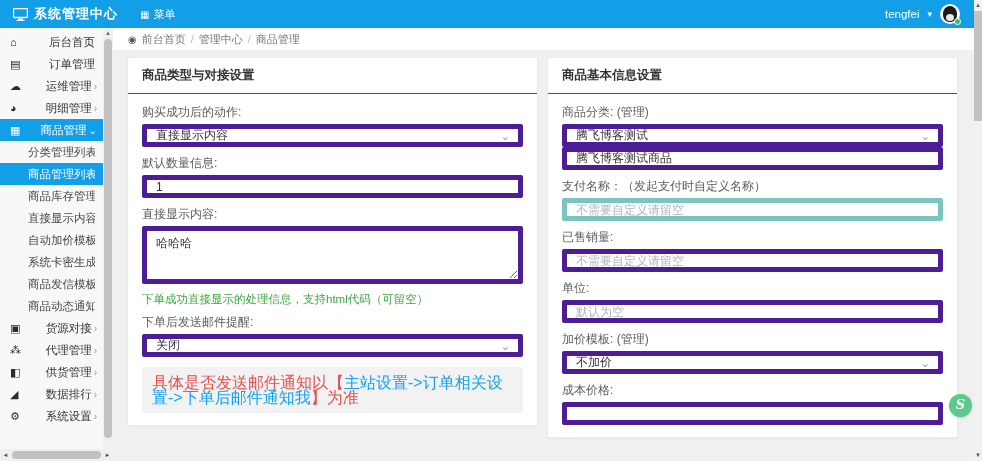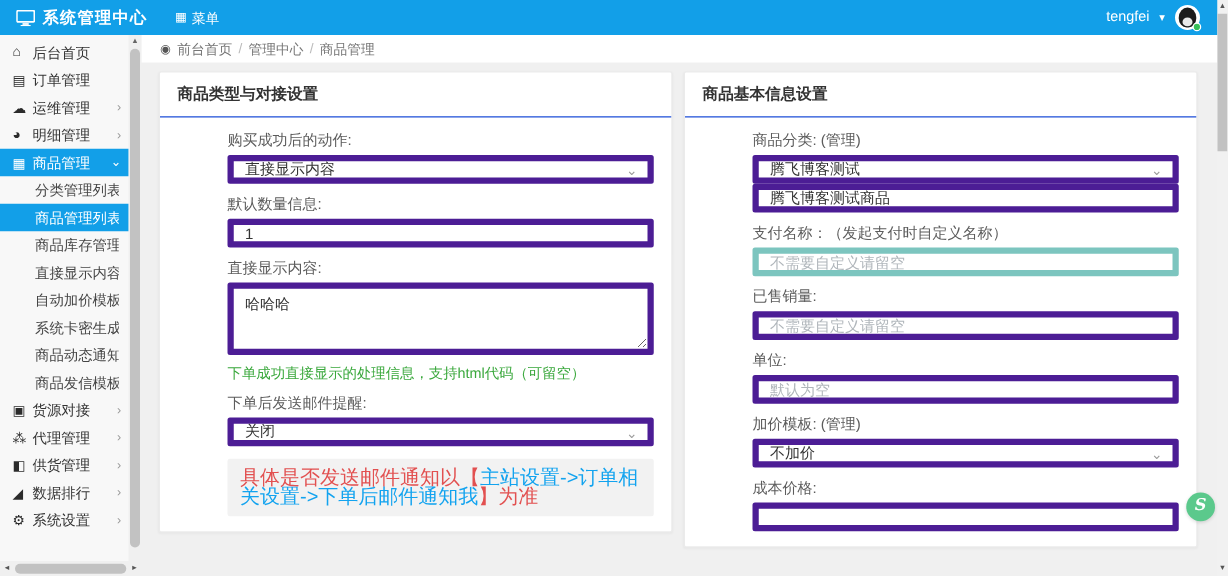--- a/index.html
+++ b/index.html
@@ -17,21 +17,21 @@
   .caret { font-size:9px; }
   .avatar { width:20px; height:20px; border-radius:50%; background:#fff; position:relative; cursor:pointer; overflow:visible; }
   .avatar .penguin { position:absolute; left:3px; top:2px; width:14px; height:16px; border-radius:50% 50% 45% 45%; background:#1b1b1b; }
   .avatar .belly { position:absolute; left:6px; top:10px; width:8px; height:7px; border-radius:50%; background:#e8e8e8; }
   .avatar .status { position:absolute; right:-1px; bottom:-1px; width:7px; height:7px; border-radius:50%; background:#35c05a; border:1px solid #fff; }
 
   
   .sidebar { position:absolute; top:28px; left:0; width:103px; bottom:12px; background:#f8f8f8; overflow:hidden; z-index:20; padding-top:3px; }
   .s-item { height:22px; display:flex; align-items:center; font-size:11.5px; color:#333; cursor:pointer; padding:0 6px 0 10px; white-space:nowrap; }
   .s-item .mi { width:16px; font-size:11px; color:#2b2b2b; flex:0 0 16px; }
-  .s-item .s-label { flex:1; overflow:hidden; }
+  .s-item .s-label { flex:1; overflow:hidden;text-align:right; }
   .s-item .arrow { font-size:10px; color:#9a9a9a; margin-left:2px; }
   .s-item.sub { padding-left:28px; color:#454545; }
   .s-item.active { background:#129fe8; color:#fff; }
   .s-item.active .mi, .s-item.active .arrow { color:#fff; }
 
   
   .side-vscroll { position:absolute; top:28px; left:103px; width:10px; bottom:12px; background:#f0f0f0; z-index:25; }
   .side-vscroll .sb-arrow { height:11px; font-size:6px; color:#666; text-align:center; line-height:11px; }
   .side-vscroll .sb-thumb { position:absolute; top:11px; bottom:11px; left:1px; width:8px; background:#c2c2c2; border-radius:4px; }
   .side-hscroll { position:absolute; left:0; bottom:0; width:113px; height:12px; background:#f0f0f0; z-index:25; display:flex; align-items:center; }
@@ -47,21 +47,21 @@
   
   .content { position:absolute; top:28px; left:113px; width:861px; bottom:0; overflow:hidden; }
   .breadcrumb { height:22px; background:#fff; display:flex; align-items:center; gap:5px; padding-left:15px; font-size:11px; color:#777; }
   .breadcrumb .bc-icon { font-size:10px; color:#555; }
   .breadcrumb .bc-link { cursor:pointer; }
   .breadcrumb .sep { color:#bbb; }
 
   .cards { display:flex; align-items:flex-start; gap:9px; padding:7px 16px 0 14px; }
   .card { flex:1; background:#fff; border:1px solid #ebebeb; box-shadow:0 1px 2px rgba(0,0,0,.04); border-radius:2px; }
   .card-header { padding:9px 14px; font-size:12.5px; font-weight:bold; color:#333; border-bottom:1px solid #1d4ed8; }
-  .card-body { padding:2px 14px 12px;margin-left:40px; }
+  .card-body { padding:2px 14px 12px; }
 
   .f-label { font-size:12px; color:#5c5c5c; margin:9px 0 5px; line-height:14px; }
   .inp, .sel, .txa { width:100%; border:5px solid #4c1d95; border-radius:2px; background:#fff; font-size:12px; color:#333; font-family:inherit; }
   .inp { height:23px; padding:0 9px; }
   .inp::placeholder, .txa::placeholder { color:#b0b6bb; }
   .inp.focus { border-color:#7cc5bf; }
   .sel { height:23px; display:flex; align-items:center; padding:0 9px; position:relative; cursor:pointer; }
   .sel .sel-caret { position:absolute; right:8px; top:1px; font-size:11px; color:#999; }
   .txa { height:58px; padding:4px 9px; resize:vertical; }
   .hint-green { font-size:11.5px; margin-top:5px; line-height:14px; }
@@ -153,26 +153,26 @@
       <span class="s-label">自动加价模板</span>
       <span class="arrow"></span>
     </div>
     <div class="s-item sub">
 
       <span class="s-label">系统卡密生成</span>
       <span class="arrow"></span>
     </div>
     <div class="s-item sub">
 
+      <span class="s-label">商品发信模板</span>
+      <span class="arrow"></span>
+    </div>
+    <div class="s-item sub">
+
       <span class="s-label">商品动态通知</span>
-      <span class="arrow"></span>
-    </div>
-    <div class="s-item sub">
-
-      <span class="s-label">商品发信模板</span>
       <span class="arrow"></span>
     </div>
     <div class="s-item top">
       <span class="mi">▣</span>
       <span class="s-label">货源对接</span>
       <span class="arrow">›</span>
     </div>
     <div class="s-item top">
       <span class="mi">⁂</span>
       <span class="s-label">代理管理</span>

